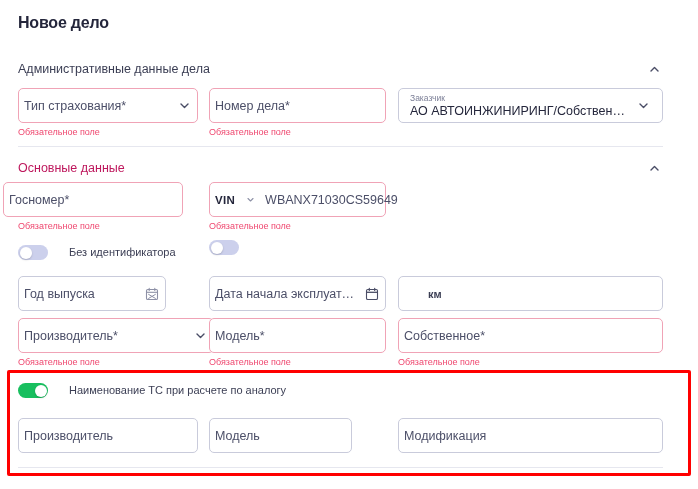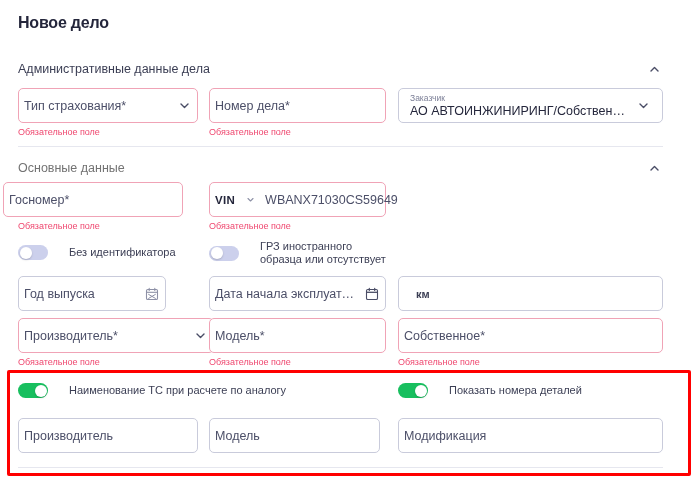--- a/index.html
+++ b/index.html
@@ -42,21 +42,21 @@
     width: 645px;
     display: flex;
     align-items: center;
     justify-content: space-between;
   }
   .section-header .sh-text {
     font-size: 12.5px;
     line-height: 16px;
   }
   .sh-admin .sh-text { color: #3b3e54; text-align: right; }
-  .sh-main  .sh-text { color: #737373; }
+  .sh-main  .sh-text { color: #be185d; }
 
   .chevron-collapse {
     width: 18px;
     height: 18px;
     display: flex;
     align-items: center;
     justify-content: center;
     cursor: pointer;
   }
   .chevron-collapse svg { display: block; }
@@ -87,21 +87,21 @@
     color: #4c4f68;
     white-space: nowrap;
     overflow: hidden;
     text-overflow: ellipsis;
     flex: 1 1 auto;
   }
   .field .suffix {
     font-size: 11px;
     color: #3b3e54;
     font-weight: 700;
-    margin-left: 12px;
+    margin-left: 24px;
     flex: 0 0 auto;
   }
   .field .adorn {
     flex: 0 0 auto;
     display: flex;
     align-items: center;
     justify-content: center;
     margin-left: 8px;
     width: 16px;
     height: 16px;
@@ -294,21 +294,20 @@
     <span class="switch off">
         <span class="knob"></span>
       </span>
     <span class="tlabel">Без идентификатора</span>
   </div>
 
   <div class="toggle-row" style="left:209px; top:240px; width:180px;">
     <span class="switch off">
         <span class="knob"></span>
       </span>
-    <span class="tlabel" style="white-space:normal; max-width:145px;">ГРЗ иностранного образца или отсутствует</span>
   </div>
 
   <div class="field" style="left:18px; top:276px; width:148px;">
     <span class="ph">Год выпуска</span>
     <span class="adorn">
       <svg width="14" height="14" viewBox="0 0 14 14" aria-hidden="true">
         <rect x="1.5" y="2.5" width="11" height="10" rx="1.3" fill="none" stroke="#8d90a6" stroke-width="1.1"></rect>
         <path d="M1.5 5.3 H12.5" stroke="#8d90a6" stroke-width="1.1"></path>
         <path d="M4.2 1.4 V3.4 M9.8 1.4 V3.4" stroke="#8d90a6" stroke-width="1.1" stroke-linecap="round"></path>
         <path d="M3.6 7.4 L10.4 11.4 M10.4 7.4 L3.6 11.4" stroke="#8d90a6" stroke-width="1" stroke-linecap="round"></path>
@@ -351,32 +350,26 @@
   </div>
   <div class="err-msg" style="left:398px; top:357px;">Обязательное поле</div>
 
   <div class="toggle-row" style="left:18px; top:383px;">
     <span class="switch on">
         <span class="knob"></span>
       </span>
     <span class="tlabel">Наименование ТС при расчете по аналогу</span>
   </div>
 
-  <div class="toggle-row" style="left:398px; top:383px;">
-    <span class="switch on">
-        <span class="knob"></span>
-      </span>
-    <span class="tlabel">Показать номера деталей</span>
-  </div>
 
   <div class="field" style="left:18px; top:418px; width:180px;">
     <span class="ph">Производитель</span>
   </div>
 
-  <div class="field" style="left:209px; top:418px; width:171px;">
+  <div class="field" style="left:209px; top:418px; width:143px;">
     <span class="ph">Модель</span>
   </div>
 
   <div class="field" style="left:398px; top:418px; width:265px;">
     <span class="ph">Модификация</span>
   </div>
 
   <div class="divider" style="top:467px;"></div>
 
   <div class="highlight-box"></div>

